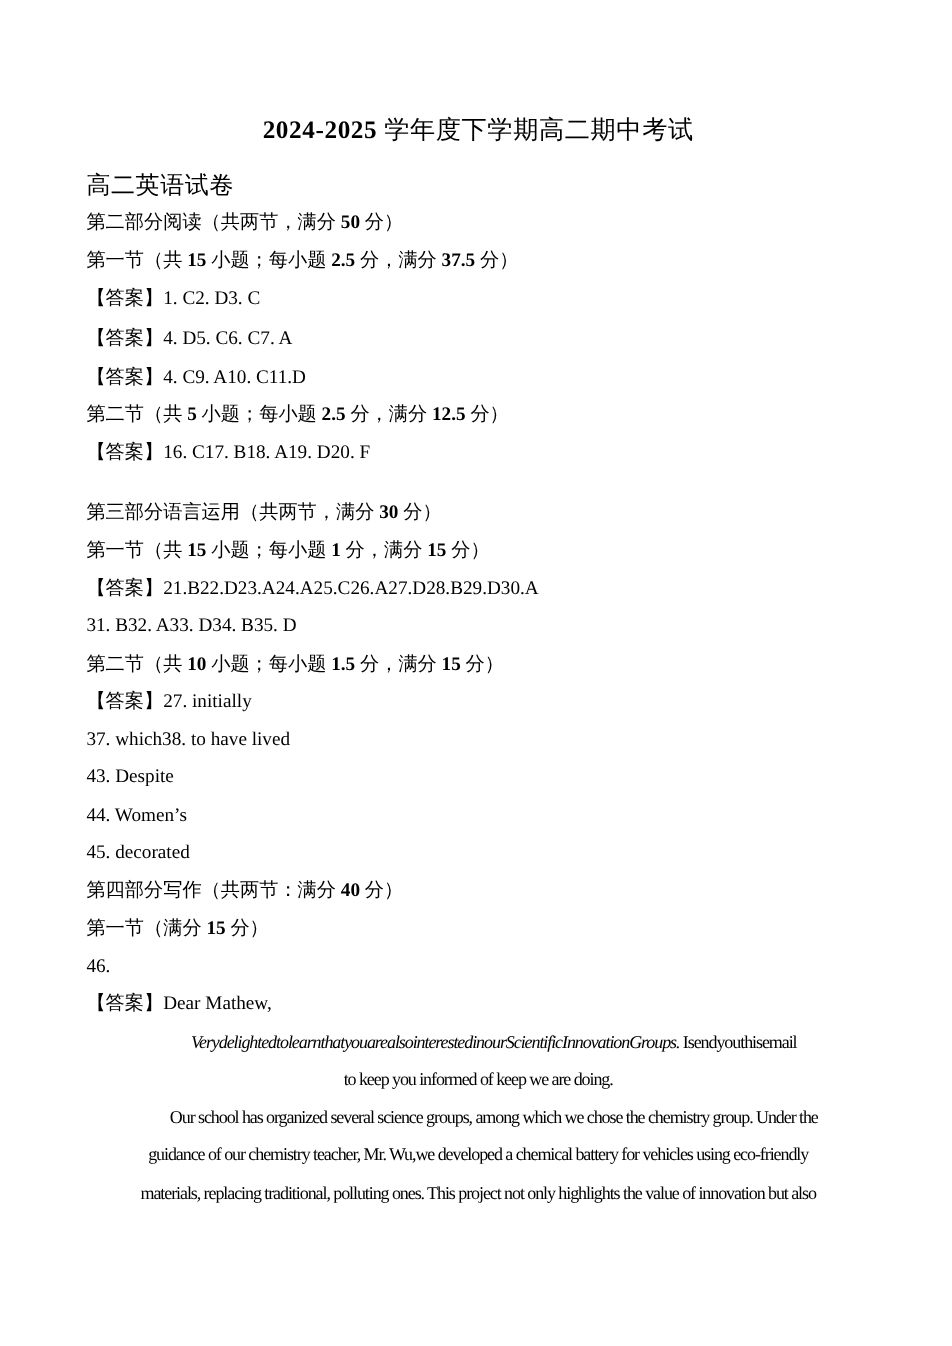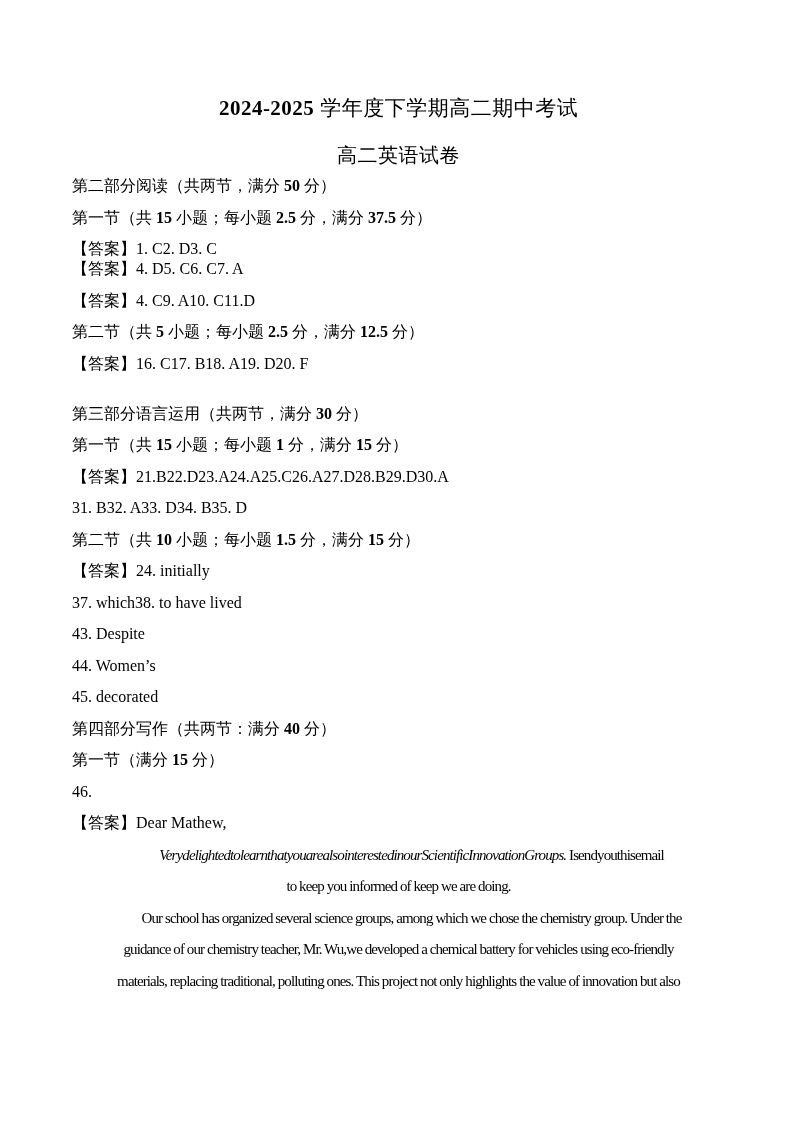--- a/index.html
+++ b/index.html
@@ -15,28 +15,28 @@
     background:#ffffff;
     padding:96px 68px 0 72px;
   }
   .title {
     font-size:21px; line-height:24px; font-weight:normal;
     text-align:center; letter-spacing:0.5px;
     margin:0 0 23px 0;
   }
   .subtitle {
     font-size:20px; line-height:24px; font-weight:normal;
-    text-align:center; letter-spacing:0.5px;
+    letter-spacing:0.5px;
     margin:0 0 9px 0;
   }
   .line {
     font-size:16px; line-height:20px; min-height:20px;
     margin:0 0 11.5px 0; white-space:nowrap;
   }
-  .line.tight { margin-bottom:0; }
+  .line.tight { margin-bottom:14px; }
   .line.gap   { margin-bottom:30px; }
   .line.indent { text-indent:26px; }
   .line.en { font-size:15px; letter-spacing:-0.9px;text-align:center; }
   .b { font-weight:bold; }
   .i { font-style:italic; }
 </style>
 </head>
 <body>
 
 <div class="page">
@@ -48,21 +48,21 @@
     <div class="line tight"><span>【答案】1. C2. D3. C</span></div>
     <div class="line"><span>【答案】4. D5. C6. C7. A</span></div>
     <div class="line"><span>【答案】4. C9. A10. C11.D</span></div>
     <div class="line"><span>第二节（共 </span><span class="b">5</span><span> 小题；每小题 </span><span class="b">2.5</span><span> 分，满分 </span><span class="b">12.5</span><span> 分）</span></div>
     <div class="line gap"><span>【答案】16. C17. B18. A19. D20. F</span></div>
     <div class="line"><span>第三部分语言运用（共两节，满分 </span><span class="b">30</span><span> 分）</span></div>
     <div class="line"><span>第一节（共 </span><span class="b">15</span><span> 小题；每小题 </span><span class="b">1</span><span> 分，满分 </span><span class="b">15</span><span> 分）</span></div>
     <div class="line"><span>【答案】21.B22.D23.A24.A25.C26.A27.D28.B29.D30.A</span></div>
     <div class="line"><span>31. B32. A33. D34. B35. D</span></div>
     <div class="line"><span>第二节（共 </span><span class="b">10</span><span> 小题；每小题 </span><span class="b">1.5</span><span> 分，满分 </span><span class="b">15</span><span> 分）</span></div>
-    <div class="line"><span>【答案】24. initially</span></div>
+    <div class="line"><span>【答案】27. initially</span></div>
     <div class="line"><span>37. which38. to have lived</span></div>
     <div class="line"><span>43. Despite</span></div>
     <div class="line"><span>44. Women’s</span></div>
     <div class="line"><span>45. decorated</span></div>
     <div class="line"><span>第四部分写作（共两节：满分 </span><span class="b">40</span><span> 分）</span></div>
     <div class="line"><span>第一节（满分 </span><span class="b">15</span><span> 分）</span></div>
     <div class="line"><span>46.</span></div>
     <div class="line"><span>【答案】Dear Mathew,</span></div>
     <div class="line en indent"><span class="i">VerydelightedtolearnthatyouarealsointerestedinourScientificInnovationGroups.</span><span> Isendyouthisemail</span></div>
     <div class="line en"><span>to keep you informed of keep we are doing.</span></div>

